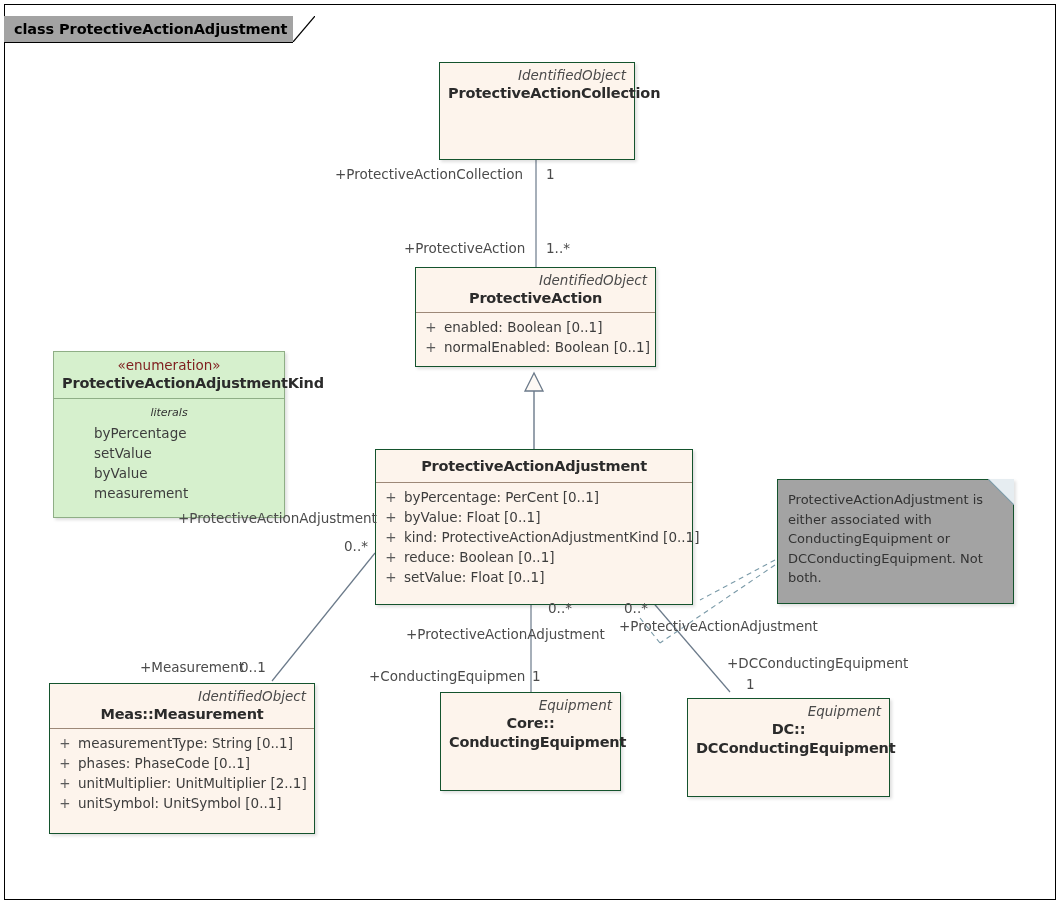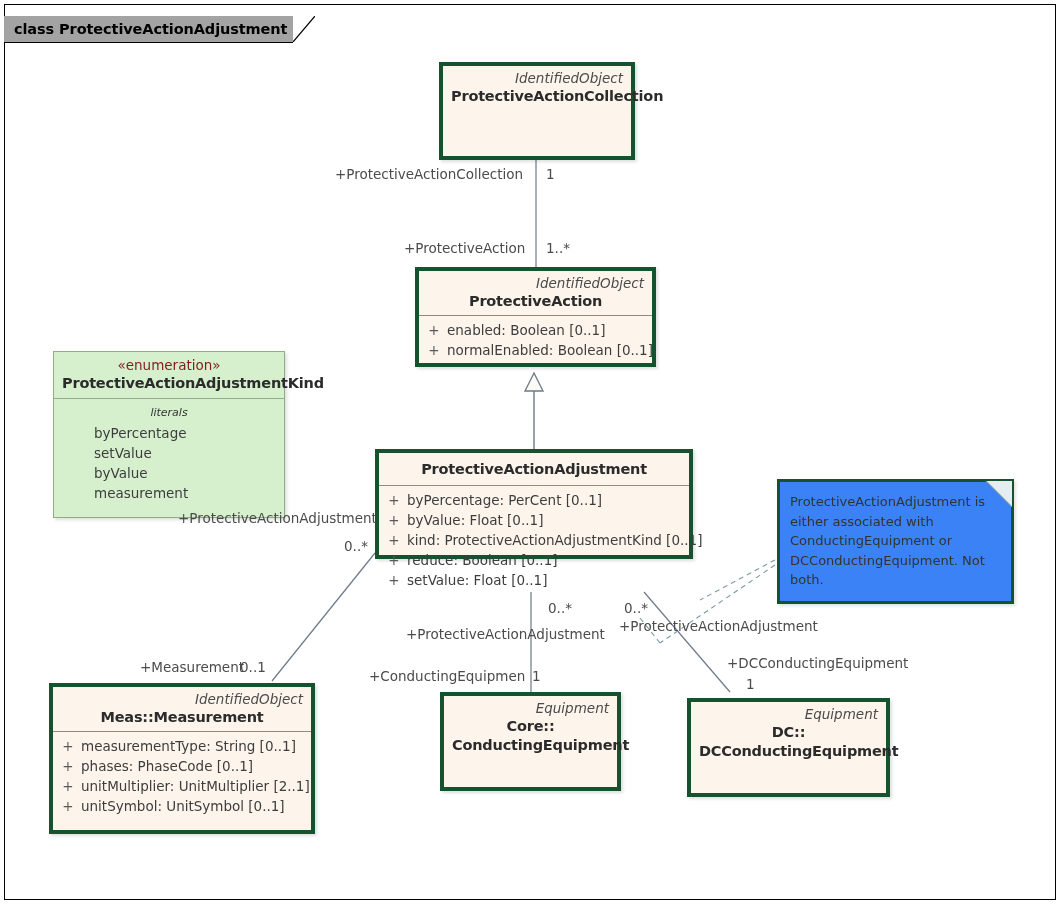--- a/index.html
+++ b/index.html
@@ -9,38 +9,38 @@
   
   .frame{position:absolute;left:4px;top:4px;width:1052px;height:896px;border:1px solid #000;box-sizing:border-box;background:#fff;}
   .frame-tab{position:absolute;left:4px;top:16px;height:26px;box-sizing:border-box;
              border-right:none;background:#a3a3a3;display:flex;align-items:center;}
   .frame-tab .tab-shape{position:relative;height:26px;display:flex;align-items:center;
              padding:0 6px 0 10px;border-bottom:1px solid #000;}
   .frame-tab .tab-label{font-size:14.5px;font-weight:bold;color:#000;white-space:nowrap;letter-spacing:-0.1px;}
   .tab-slant{position:absolute;left:100%;top:0;width:22px;height:26px;}
 
   
-  .uml-box{position:absolute;box-sizing:border-box;border:4px solid #14532d;
+  .uml-box{position:absolute;box-sizing:border-box;border:1px solid #14532d;
            background:#fdf4ec;box-shadow:2px 2px 3px rgba(0,0,0,0.13);}
   .uml-box.green{border:1px solid #8fae86;background:#d6f0cd;box-shadow:2px 2px 3px rgba(0,0,0,0.13);}
   .box-head{padding:4px 8px 6px 8px;text-align:center;}
   .stereo{font-size:13.5px;font-style:italic;color:#4a4a4a;text-align:right;line-height:17px;}
   .guill{font-size:13.5px;color:#7f1d1d;text-align:center;line-height:18px;}
   .cname{font-size:14.5px;font-weight:bold;color:#2b2b2b;line-height:19px;text-align:center;letter-spacing:-0.2px;}
   .divider{height:1px;background:#9d8878;}
   .divider.green{background:#8fae86;}
   .attrs{padding:4px 2px 5px 2px;}
   .attr{display:flex;font-size:13.5px;color:#3d3d3d;line-height:20px;white-space:nowrap;}
   .attr .vis{width:26px;text-align:center;color:#5a5a5a;flex:none;}
   .lit{font-size:13.5px;color:#3d3d3d;line-height:20px;padding-left:38px;white-space:nowrap;}
   .lit-head{font-size:11px;font-style:italic;color:#333;text-align:center;line-height:20px;}
 
   
-  .note{position:absolute;box-sizing:border-box;background:#3b82f6;
-        border:3px solid #14532d;box-shadow:2px 2px 3px rgba(0,0,0,0.12);}
+  .note{position:absolute;box-sizing:border-box;background:#a3a3a3;
+        border:1px solid #14532d;box-shadow:2px 2px 3px rgba(0,0,0,0.12);}
   .note-text{font-size:13px;color:#333;line-height:19.5px;padding:10px 12px 8px 10px;}
 
   
   .lbl{position:absolute;font-size:13.5px;color:#4b4b4b;white-space:nowrap;line-height:16px;}
   .mult{position:absolute;font-size:13.5px;color:#4b4b4b;white-space:nowrap;line-height:16px;}
 
   svg.lines{position:absolute;left:0;top:0;width:1064px;height:907px;pointer-events:none;}
 </style>
 </head>
 <body>
@@ -108,21 +108,21 @@
     <div class="divider green"></div>
     <div class="attrs">
       <div class="lit-head">literals</div>
       <div class="lit">byPercentage</div>
       <div class="lit">setValue</div>
       <div class="lit">byValue</div>
       <div class="lit">measurement</div>
     </div>
   </div>
 
-  <div class="uml-box" style="left:375px;top:449px;width:318px;height:110px;">
+  <div class="uml-box" style="left:375px;top:449px;width:318px;height:156px;">
     <div class="box-head" style="padding-top:7px;padding-bottom:6px;">
       <div class="cname">ProtectiveActionAdjustment</div>
     </div>
     <div class="divider"></div>
     <div class="attrs">
       <div class="attr">
         <span class="vis">+</span>
         <span>byPercentage: PerCent [0..1]</span>
       </div>
       <div class="attr">

